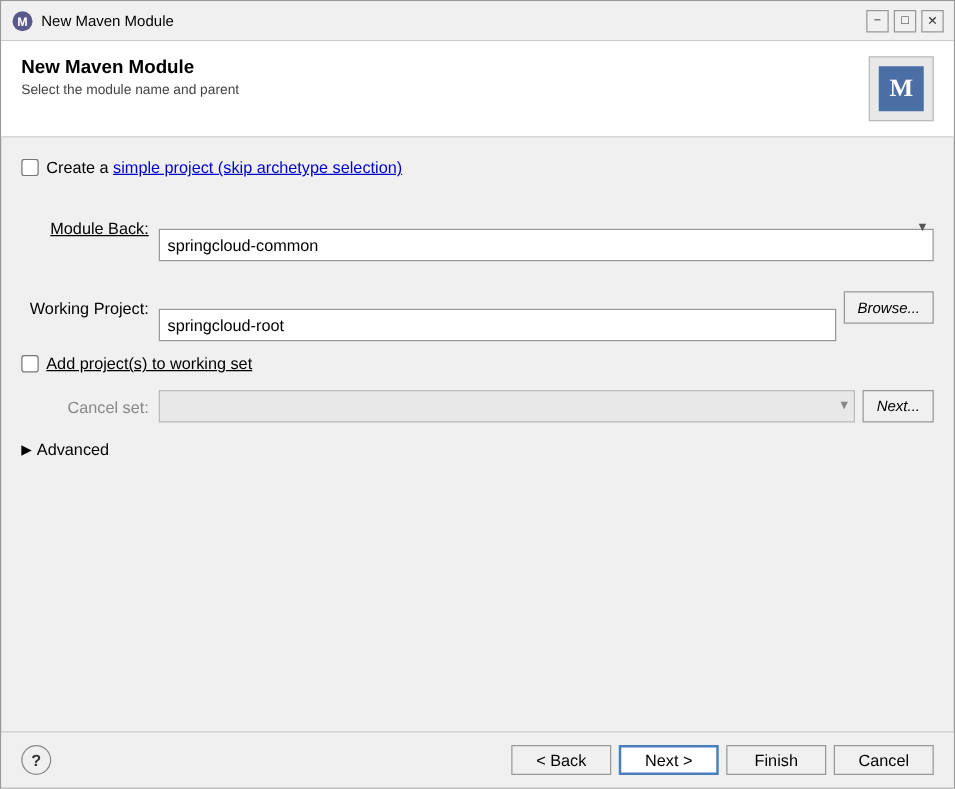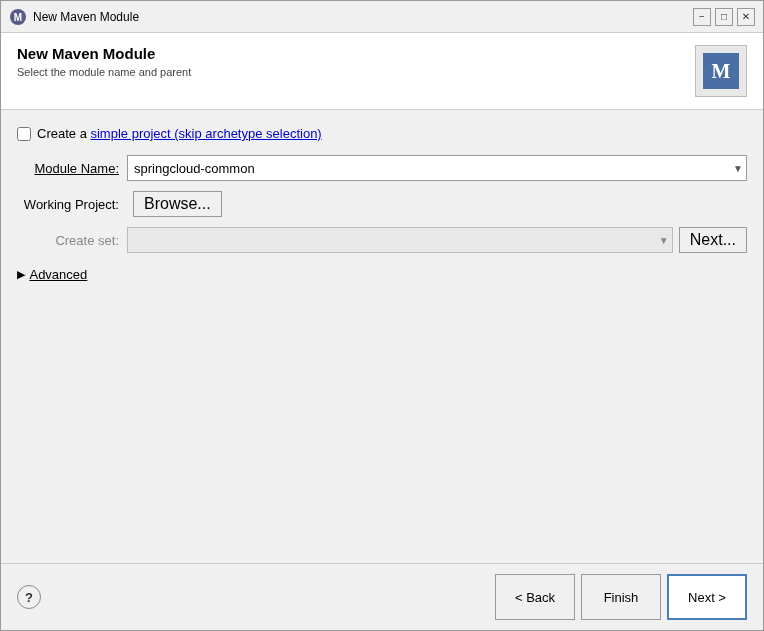--- a/index.html
+++ b/index.html
@@ -140,42 +140,44 @@
       position: relative;
     }
     .form-input {
       width: 100%;
       height: 26px;
       border: 1px solid #999;
       padding: 2px 6px;
       font-size: 13px;
       background: white;
       outline: none;
+      margin-top: 28px;
     }
     .form-input-with-dropdown {
       padding-right: 24px;
     }
     .dropdown-arrow {
       position: absolute;
       right: 4px;
       top: 50%;
       transform: translateY(-50%);
       font-size: 10px;
       color: #555;
       pointer-events: none;
     }
     .browse-btn, .more-btn {
       margin-left: 6px;
       height: 26px;
       padding: 0 10px;
       background: #f0f0f0;
       border: 1px solid #999;
-      font-size: 16px;
+      font-size: 12px;
       cursor: pointer;
       white-space: nowrap;
+      font-style: italic;
     }
     .working-set-row {
       display: flex;
       align-items: center;
       margin-bottom: 10px;
     }
     .working-set-label {
       font-size: 13px;
       color: #888;
       width: 110px;
@@ -201,21 +203,20 @@
       cursor: pointer;
       margin-top: 4px;
     }
     .advanced-arrow {
       font-size: 11px;
       margin-right: 4px;
       color: #000;
     }
     .advanced-label {
       font-size: 13px;
-      text-decoration: underline;
       color: #000;
     }
     .spacer { flex: 1; }
     .footer {
       background: #f0f0f0;
       border-top: 1px solid #ccc;
       padding: 10px 16px;
       display: flex;
       align-items: center;
       flex-shrink: 0;
@@ -233,21 +234,21 @@
       font-weight: bold;
       color: #333;
       cursor: pointer;
     }
     .footer-spacer { flex: 1; }
     .footer-buttons {
       display: flex;
       gap: 6px;
     }
     .footer-btn {
-      height: 46px;
+      height: 24px;
       padding: 0 18px;
       border: 1px solid #999;
       background: #f0f0f0;
       font-size: 13px;
       cursor: pointer;
       min-width: 80px;
     }
     .footer-btn-next {
       border: 2px solid #4a7ebb;
       background: white;
@@ -290,52 +291,60 @@
   <div class="content">
 
     <div class="checkbox-row">
       <input type="checkbox" id="simpleProject" style="">
       <label for="simpleProject" style="font-size:13px;color:#000;">
         Create a <span class="link-blue">simple project (skip archetype selection)</span>
       </label>
     </div>
 
     <div class="form-row">
-      <label class="form-label">Module Name:</label>
+      <label class="form-label">Module Back:</label>
       <div class="form-input-container">
         <input type="text" class="form-input form-input-with-dropdown" value="springcloud-common" style="">
         <span class="dropdown-arrow">▼</span>
       </div>
     </div>
 
     <div class="form-row">
       <label class="form-label form-label-no-underline">Working Project:</label>
+      <div class="form-input-container">
+        <input type="text" class="form-input" value="springcloud-root" style="">
+      </div>
       <button class="browse-btn">Browse...</button>
     </div>
 
+    <div class="checkbox-row">
+      <input type="checkbox" id="workingSet" style="">
+      <label for="workingSet" style="font-size:13px;color:#000;text-decoration:underline;">Add project(s) to working set</label>
+    </div>
 
     <div class="working-set-row">
-      <span class="working-set-label">Create set:</span>
+      <span class="working-set-label">Cancel set:</span>
       <div class="working-set-input-container">
         <input type="text" class="working-set-input" disabled="" style="width: 100%;">
         <span style="position:absolute;right:4px;top:50%;transform:translateY(-50%);font-size:10px;color:#888;">▼</span>
       </div>
       <button class="more-btn">Next...</button>
     </div>
 
     <div class="advanced-row">
       <span class="advanced-arrow">▶</span>
       <span class="advanced-label">Advanced</span>
     </div>
 
     <div class="spacer"></div>
   </div>
 
   <div class="footer">
     <div class="footer-help">?</div>
     <div class="footer-spacer"></div>
     <div class="footer-buttons">
       <button class="footer-btn">&lt; Back</button>
+      <button class="footer-btn footer-btn-next">Next &gt;</button>
       <button class="footer-btn">Finish</button>
-      <button class="footer-btn footer-btn-next">Next &gt;</button>
+      <button class="footer-btn">Cancel</button>
     </div>
   </div>
 </div>
 
 </body></html>

